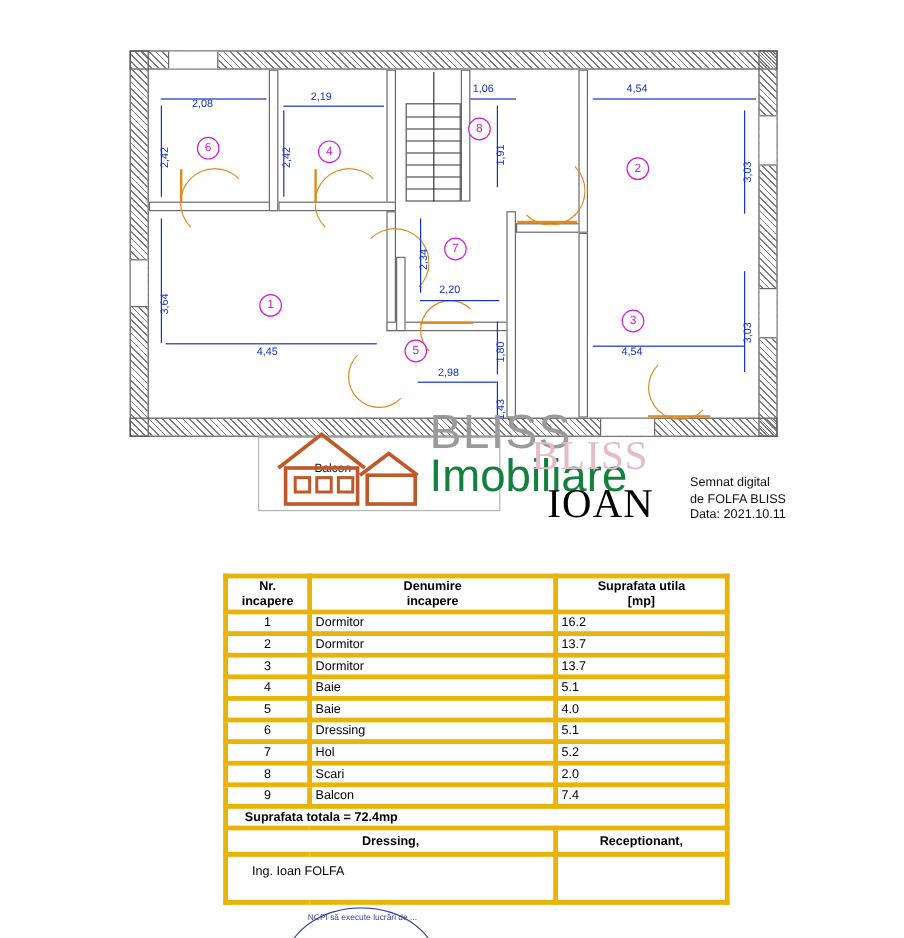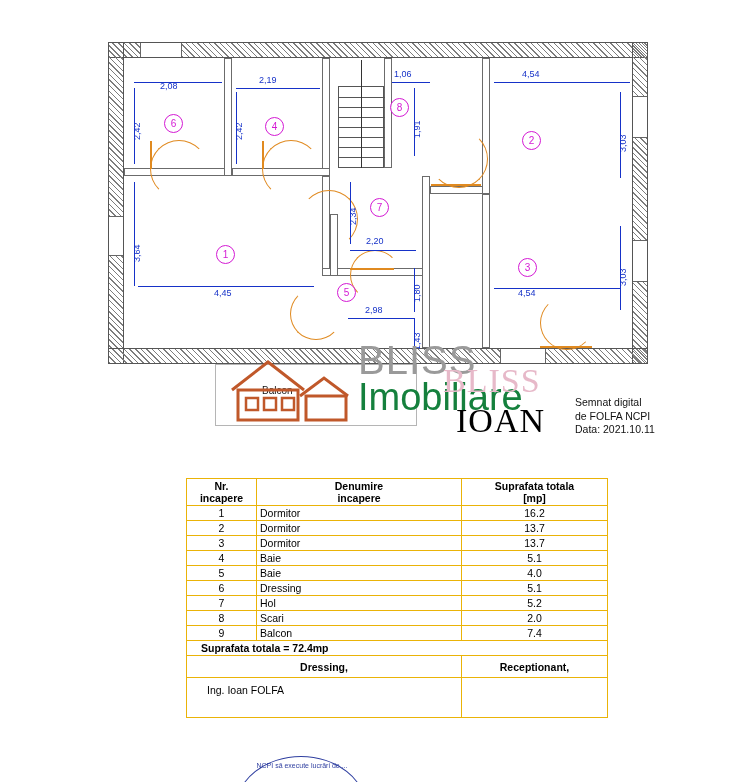--- a/index.html
+++ b/index.html
@@ -106,29 +106,29 @@
   }
 
   
   .tbl{
     position:absolute;left:186px;top:478px;width:422px;
     border-collapse:collapse;
     font-size:10.5px;
     font-family:"Liberation Sans", sans-serif;
   }
   .tbl td,.tbl th{
-    border:1px solid #eab308;
+    border:4px solid #eab308;
     padding:1px 3px;
     height:15px;
     box-sizing:border-box;
   }
   .tbl th{font-weight:bold;text-align:center;font-size:10.5px;line-height:12px;}
   .c-nr{width:70px;text-align:center;}
   .c-den{width:205px;text-align:left;padding-left:42px;}
-  .c-sup{width:auto;text-align:center;}
+  .c-sup{width:auto;text-align:left;}
   .sumrow td{font-weight:bold;text-align:left;padding-left:14px;}
   .signrow td{height:22px;text-align:center;font-weight:bold;}
   .signrow2 td{height:40px;text-align:left;padding-left:20px;vertical-align:top;padding-top:6px;}
 
   .stamp{
     position:absolute;left:236px;top:756px;width:140px;height:40px;
     overflow:hidden;
   }
   .stamp-circle{
     position:absolute;left:0;top:0;width:128px;height:100px;
@@ -273,37 +273,37 @@
       <rect x="78" y="40" width="40" height="24" fill="none" stroke="#c0582a" stroke-width="3"></rect>
     </svg>
     <div class="wm-text1">BLISS</div>
     <div class="wm-text2">Imobiliare</div>
     <div class="wm-folfa">BLISS</div>
     <div class="wm-folfa2">IOAN</div>
   </div>
 
   <div class="sig">
     <div>Semnat digital</div>
-    <div>de FOLFA NCPI</div>
+    <div>de FOLFA BLISS</div>
     <div>Data: 2021.10.11</div>
   </div>
 
   <table class="tbl">
     <thead>
       <tr>
         <th class="c-nr">
           <div>Nr.</div>
           <div>incapere</div>
         </th>
         <th class="c-den" style="text-align:center;padding-left:3px;">
           <div>Denumire</div>
           <div>incapere</div>
         </th>
         <th class="c-sup">
-          <div>Suprafata totala</div>
+          <div>Suprafata utila</div>
           <div>[mp]</div>
         </th>
       </tr>
     </thead>
     <tbody>
       <tr>
         <td class="c-nr">1</td>
         <td class="c-den">Dormitor</td>
         <td class="c-sup">16.2</td>
       </tr>

